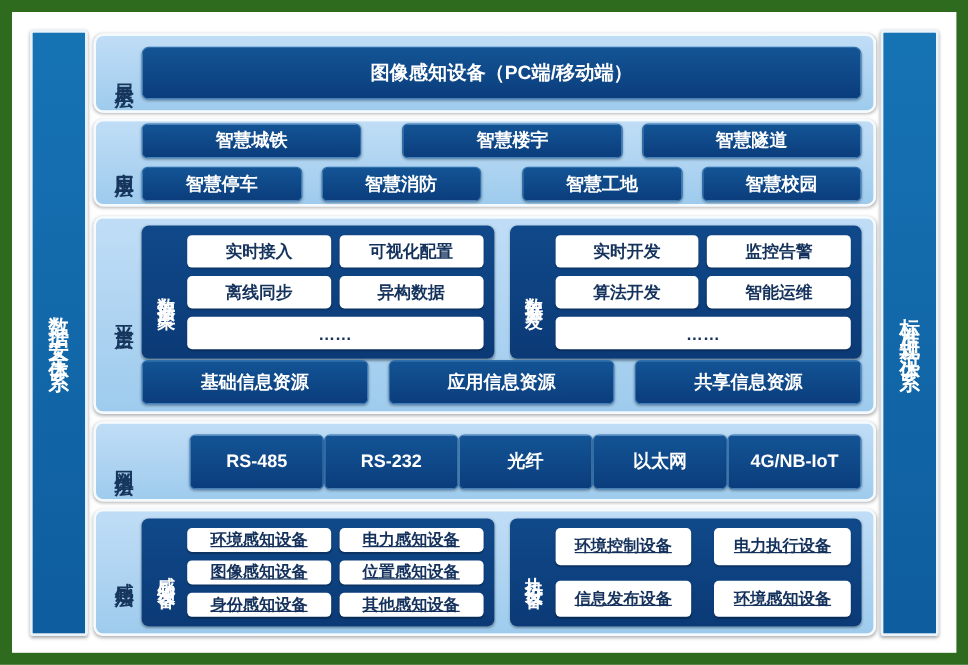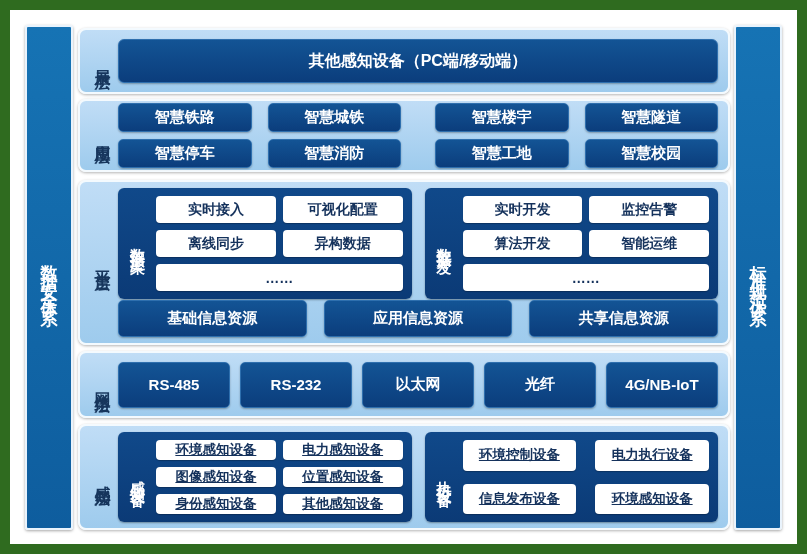--- a/index.html
+++ b/index.html
@@ -96,21 +96,21 @@
   .white-box{
     background:#ffffff;border-radius:4px;
     color:#15325c;font-size:14px;font-weight:bold;
     display:flex;align-items:center;justify-content:center;
     box-shadow:0 1px 1px rgba(0,0,0,.25);
   }
   .white-box.span2{grid-column:1 / -1;}
   .resource-row{display:flex;gap:17px;margin-top:1px;}
   .resource-row .navy-btn{flex:1;height:37px;font-size:15px;}
   
-  .net-row{display:flex;justify-content:space-between;align-items:center;height:100%;}
+  .net-row{display:flex;justify-content:flex-end;align-items:center;height:100%;}
   .net-row .navy-btn{width:112px;height:46px;font-size:15px;}
   
   .percep-zone{display:flex;gap:13px;flex:1;}
   .percep-zone .white-box{font-size:13.5px;text-decoration:underline;}
   .grid-2x2{gap:13px 19px;}
 </style>
 </head>
 <body>
 
 <div class="canvas"></div>
@@ -121,31 +121,30 @@
 
 <div class="side-bar" style="left:734px;">
   <span class="v-text">标准规范体系</span>
 </div>
 
 <div class="panel" style="top:28px;height:66px;">
   <div class="layer-label">
     <span>展示层</span>
   </div>
   <div class="panel-content">
-    <div class="navy-btn big-box">其他感知设备（PC端/移动端）</div>
+    <div class="navy-btn big-box">图像感知设备（PC端/移动端）</div>
   </div>
 </div>
 
 <div class="panel" style="top:99px;height:73px;">
   <div class="layer-label">
     <span>应用层</span>
   </div>
   <div class="panel-content">
     <div class="app-row">
-      <div class="navy-btn">智慧铁路</div>
       <div class="navy-btn mid-gap">智慧城铁</div>
       <div class="navy-btn">智慧楼宇</div>
       <div class="navy-btn">智慧隧道</div>
     </div>
     <div class="app-row">
       <div class="navy-btn">智慧停车</div>
       <div class="navy-btn mid-gap">智慧消防</div>
       <div class="navy-btn">智慧工地</div>
       <div class="navy-btn">智慧校园</div>
     </div>
@@ -192,22 +191,22 @@
 </div>
 
 <div class="panel" style="top:351px;height:67px;">
   <div class="layer-label">
     <span>网络层</span>
   </div>
   <div class="panel-content">
     <div class="net-row">
       <div class="navy-btn">RS-485</div>
       <div class="navy-btn">RS-232</div>
+      <div class="navy-btn">光纤</div>
       <div class="navy-btn">以太网</div>
-      <div class="navy-btn">光纤</div>
       <div class="navy-btn">4G/NB-IoT</div>
     </div>
   </div>
 </div>
 
 <div class="panel" style="top:424px;height:106px;">
   <div class="layer-label">
     <span>感知层</span>
   </div>
   <div class="panel-content">

